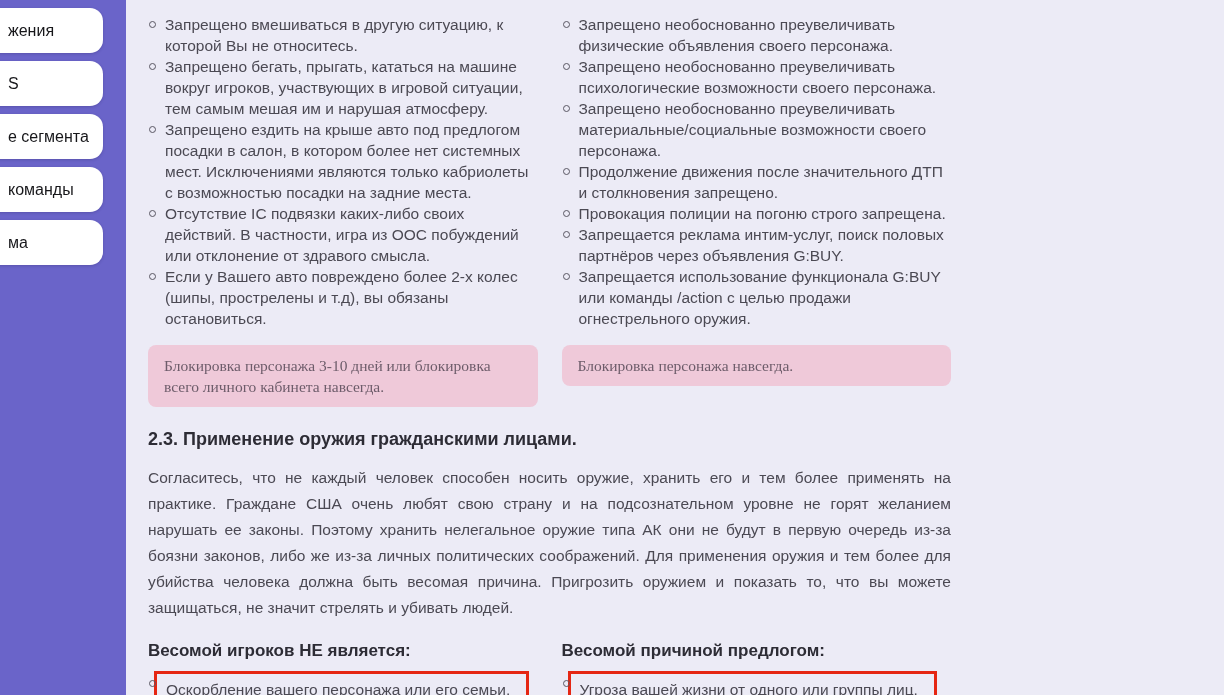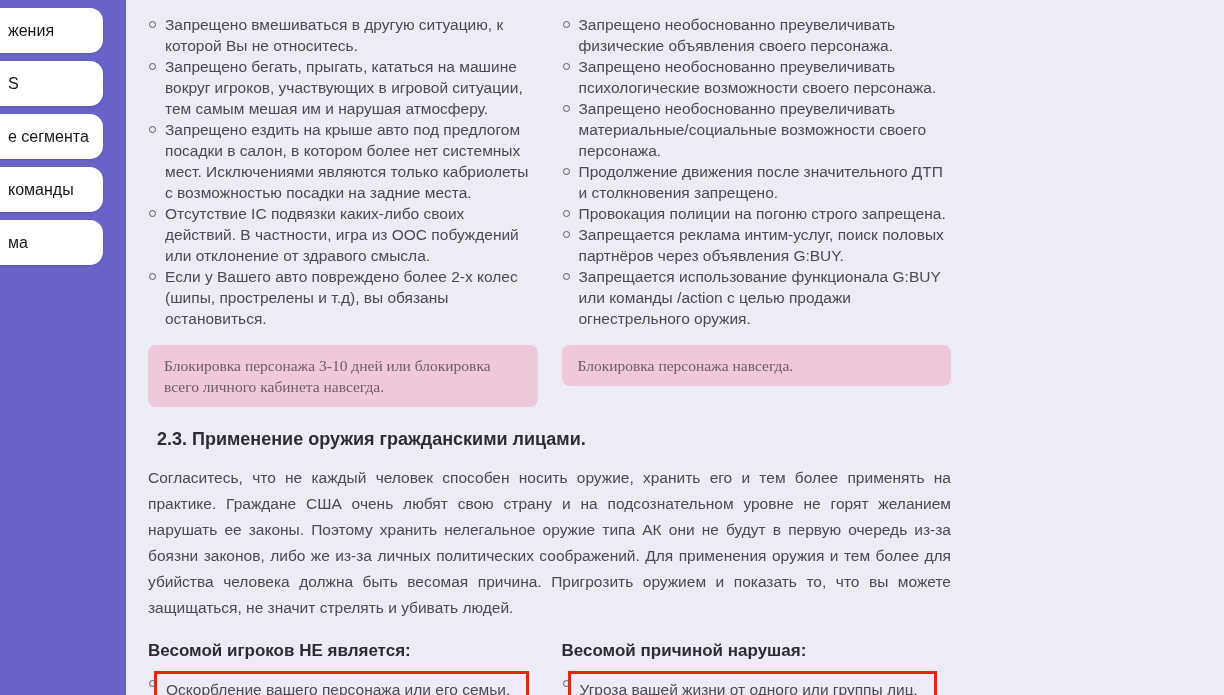--- a/index.html
+++ b/index.html
@@ -60,21 +60,21 @@
   ul.reason-list li::before{top:9px;}
 
   .penalty-box{
     margin-top:16px;
     background:var(--pink-bg);color:var(--pink-text);
     border-radius:8px;padding:10px 16px;
     font-size:15.5px;line-height:21px;font-family:Liberation Serif, serif;
   }
 
   .section-heading{
-    margin:22px 9px 0;
+    margin:22px 0 0;
     font-size:18px;font-weight:700;color:var(--heading-text);
   }
   .paragraph{
     margin:15px 0 16px;
     font-size:15.5px;line-height:26px;text-align:justify;
   }
   .reasons{margin-top:20px;}
   .sub-heading{
     margin:0 0 10px;
     font-size:17px;font-weight:700;color:var(--heading-text);
@@ -171,21 +171,21 @@
         <h3 class="sub-heading">Весомой игроков НЕ является:</h3>
         <ul class="dot-list reason-list">
 
             <li class="annotated"><span class="li-text">Оскорбление вашего персонажа или его семьи.</span></li>
 
             <li><span class="li-text">Рукоприкладство или техническая драка с каким-либо персонажем.</span></li>
 
           </ul>
       </div>
       <div>
-        <h3 class="sub-heading">Весомой причиной нарушая:</h3>
+        <h3 class="sub-heading">Весомой причиной предлогом:</h3>
         <ul class="dot-list reason-list">
 
             <li class="annotated"><span class="li-text">Угроза вашей жизни от одного или группы лиц.</span></li>
 
             <li><span class="li-text">Лишние свидетели и лица которые могут сорвать вам сюжет или операцию.</span></li>
 
           </ul>
       </div>
     </section>
 

